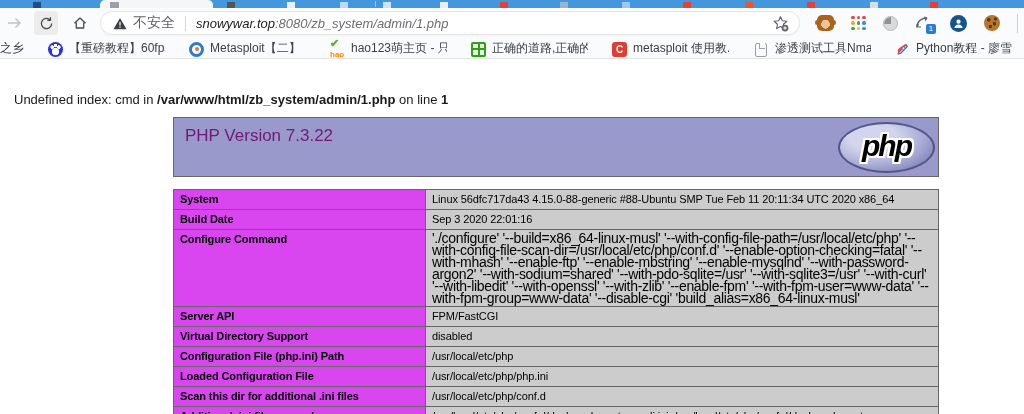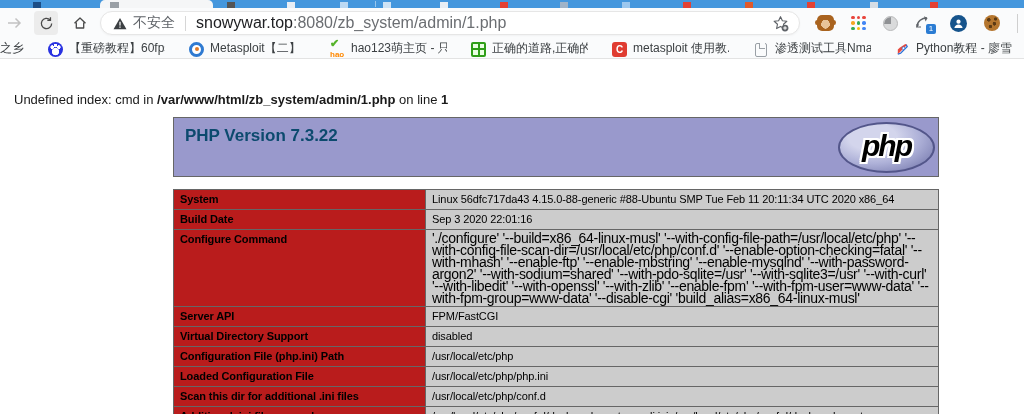--- a/index.html
+++ b/index.html
@@ -18,21 +18,21 @@
   
   .toolbar { height:30px; background:#fafbfc; display:flex; align-items:center; padding:0 6px 0 2px; }
   .navbtn { width:24px; height:24px; display:flex; align-items:center; justify-content:center;
             border-radius:4px; flex:none; }
   .navbtn.bg { background:#ececec; }
   .omnibox { margin-left:8px; width:700px; height:24px; background:#fff; border:1px solid #e6e6e6;
              border-radius:13px; display:flex; align-items:center; padding:0 10px 0 12px;
              box-shadow:0 1px 2px rgba(0,0,0,.04); flex:none; }
   .sec-label { font-size:14px; color:#5f6368; margin-left:6px; white-space:nowrap; }
   .vsep { width:1px; height:15px; background:#d6d6d6; margin:0 10px; }
-  .url { font-size:16px; white-space:nowrap; overflow:hidden; flex:1; }
+  .url { font-size:13px; white-space:nowrap; overflow:hidden; flex:1;font-style:italic; }
   .url .domain { color:#202124; }
   .url .rest { color:#6b6e72; }
   .ext { display:flex; align-items:center; gap:17px; margin-left:17px; }
   .ext > * { flex:none; }
 
   
   .icon-monkey { width:17px; height:16px; border-radius:5px;
      background:radial-gradient(circle at 50% 58%, #e8c49a 0 34%, #a9631f 35% 100%); position:relative; }
   .icon-monkey:before, .icon-monkey:after { content:""; position:absolute; top:5px; width:4px; height:5px;
      background:#a9631f; border-radius:50%; }
@@ -81,33 +81,33 @@
   .bi-doc { width:12px; height:14px; border:1.2px solid #9aa0a6; border-radius:2px; margin:0 2px; }
   .bi-doc:after { content:""; position:absolute; right:1px; top:-1px; width:5px; height:5px;
      background:#fafbfc; border-left:1.2px solid #9aa0a6; border-bottom:1.2px solid #9aa0a6; }
 
   
   .content { background:#fff; color:#000; }
   .notice { padding:33px 0 0 2px; font-size:13px; color:#1a1a1a;margin-left:12px; }
   .php-wrap { margin:10px 0 0 173px; width:766px; }
   .php-header { position:relative; width:766px; height:60px; background:#9999cc;
                 border:1px solid #666; }
-  .php-header h1 { font-size:17px; font-weight:bold; color:#0c4a6e; padding:8px 0 0 11px; }
+  .php-header h1 { font-size:17px; font-weight:normal; color:#701a75; padding:8px 0 0 11px; }
   .php-logo { position:absolute; right:3px; top:4px; width:97px; height:51px; border-radius:50%;
      background:radial-gradient(ellipse at 35% 28%, #d3d5ec 0 28%, #aeb1d8 55%, #8487b8 82%, #6f73a8 100%);
      border:2px solid #53568a; display:flex; align-items:center; justify-content:center; }
   .php-logo span { font-size:30px; font-weight:bold; font-style:italic; letter-spacing:-2px;
      color:#000; transform:translateY(-2px);
      text-shadow:-2px -2px 0 #fff, 2px -2px 0 #fff, -2px 2px 0 #fff, 2px 2px 0 #fff,
                  -2px 0 0 #fff, 2px 0 0 #fff, 0 -2px 0 #fff, 0 2px 0 #fff; }
   table.php { border-collapse:collapse; width:766px; margin-top:12px; font-size:11px;
      letter-spacing:-0.1px; }
   table.php td { border:1px solid #666; padding:2px 6px; line-height:15px; vertical-align:top;
      overflow-wrap:break-word; word-break:break-word; }
-  td.e { background:#b91c1c; font-weight:bold; width:252px; }
+  td.e { background:#d946ef; font-weight:bold; width:252px; }
   td.v { background:#cccccc; }
   tr.cfg td.v { font-size:14px; letter-spacing:-0.3px; line-height:12px; }
 </style>
 </head>
 <body>
 
 <div class="screen">
 
   <div class="tabstrip">
     <div class="fdot" style="left:33px;background:#1d4e86;"></div>

